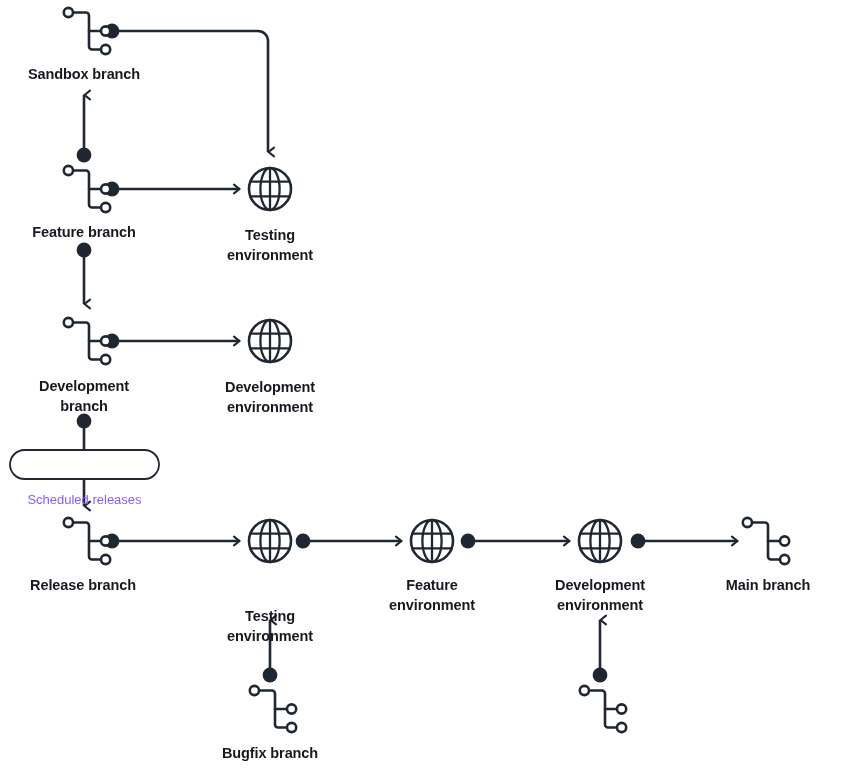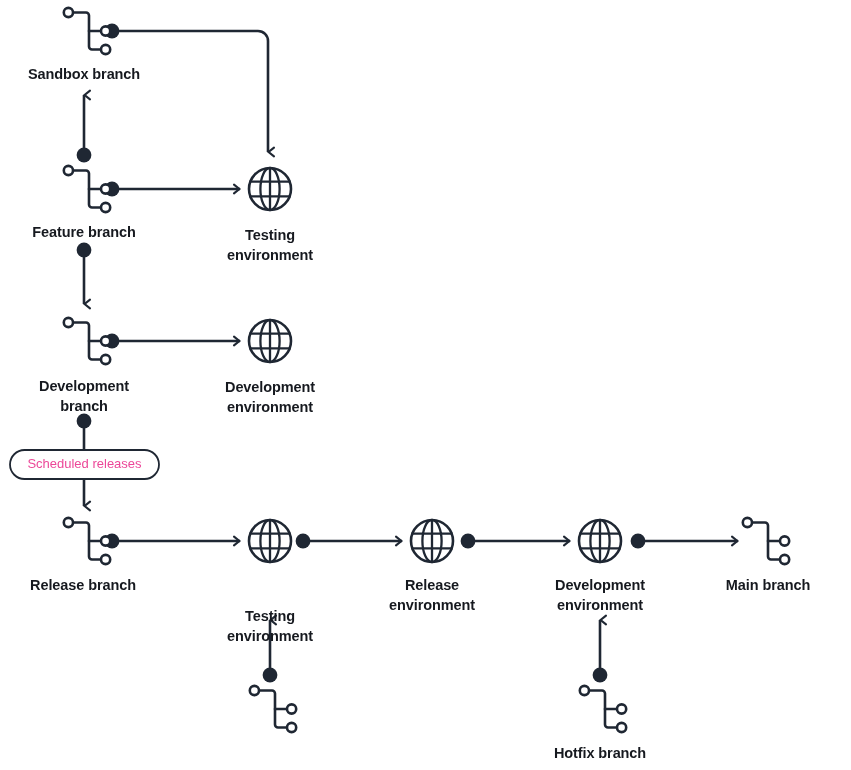--- a/index.html
+++ b/index.html
@@ -36,23 +36,24 @@
     text-align: center;
     white-space: pre-line;
     letter-spacing: -0.1px;
   }
   .pill-label {
     position: absolute;
     font-family: "Liberation Sans", sans-serif;
     font-weight: normal;
     font-size: 13px;
     line-height: 16px;
-    color: #ec4899;
+    color: #8b5cf6;
     text-align: center;
     white-space: nowrap;
+    margin-top: 36px;
   }
 </style>
 </head>
 <body>
 
 <div id="diagram-root">
 
   <svg id="diagram-svg" viewBox="0 0 851 770">
     <defs>
 
@@ -190,33 +191,33 @@
 
   <div class="node-label" style="left:-16px; top:222px; width:200px;">Feature branch</div>
 
   <div class="node-label" style="left:-16px; top:376px; width:200px;">Development
 branch</div>
 
   <div class="node-label" style="left:-17px; top:575px; width:200px;">Release branch</div>
 
   <div class="node-label" style="left:668px; top:575px; width:200px;">Main branch</div>
 
-
-  <div class="node-label" style="left:500px; top:743px; width:200px;">Hotfix branch</div>
+  <div class="node-label" style="left:170px; top:743px; width:200px;">Bugfix branch</div>
+
 
   <div class="node-label" style="left:170px; top:225px; width:200px;">Testing
 environment</div>
 
   <div class="node-label" style="left:170px; top:377px; width:200px;">Development
 environment</div>
 
   <div class="node-label" style="left:170px; top:606px; width:200px;">Testing
 environment</div>
 
-  <div class="node-label" style="left:332px; top:575px; width:200px;">Release
+  <div class="node-label" style="left:332px; top:575px; width:200px;">Feature
 environment</div>
 
   <div class="node-label" style="left:500px; top:575px; width:200px;">Development
 environment</div>
 
   <div class="pill-label" style="left:10px; top:456px; width:149px;">Scheduled releases</div>
 
 </div>
 
 </body></html>

